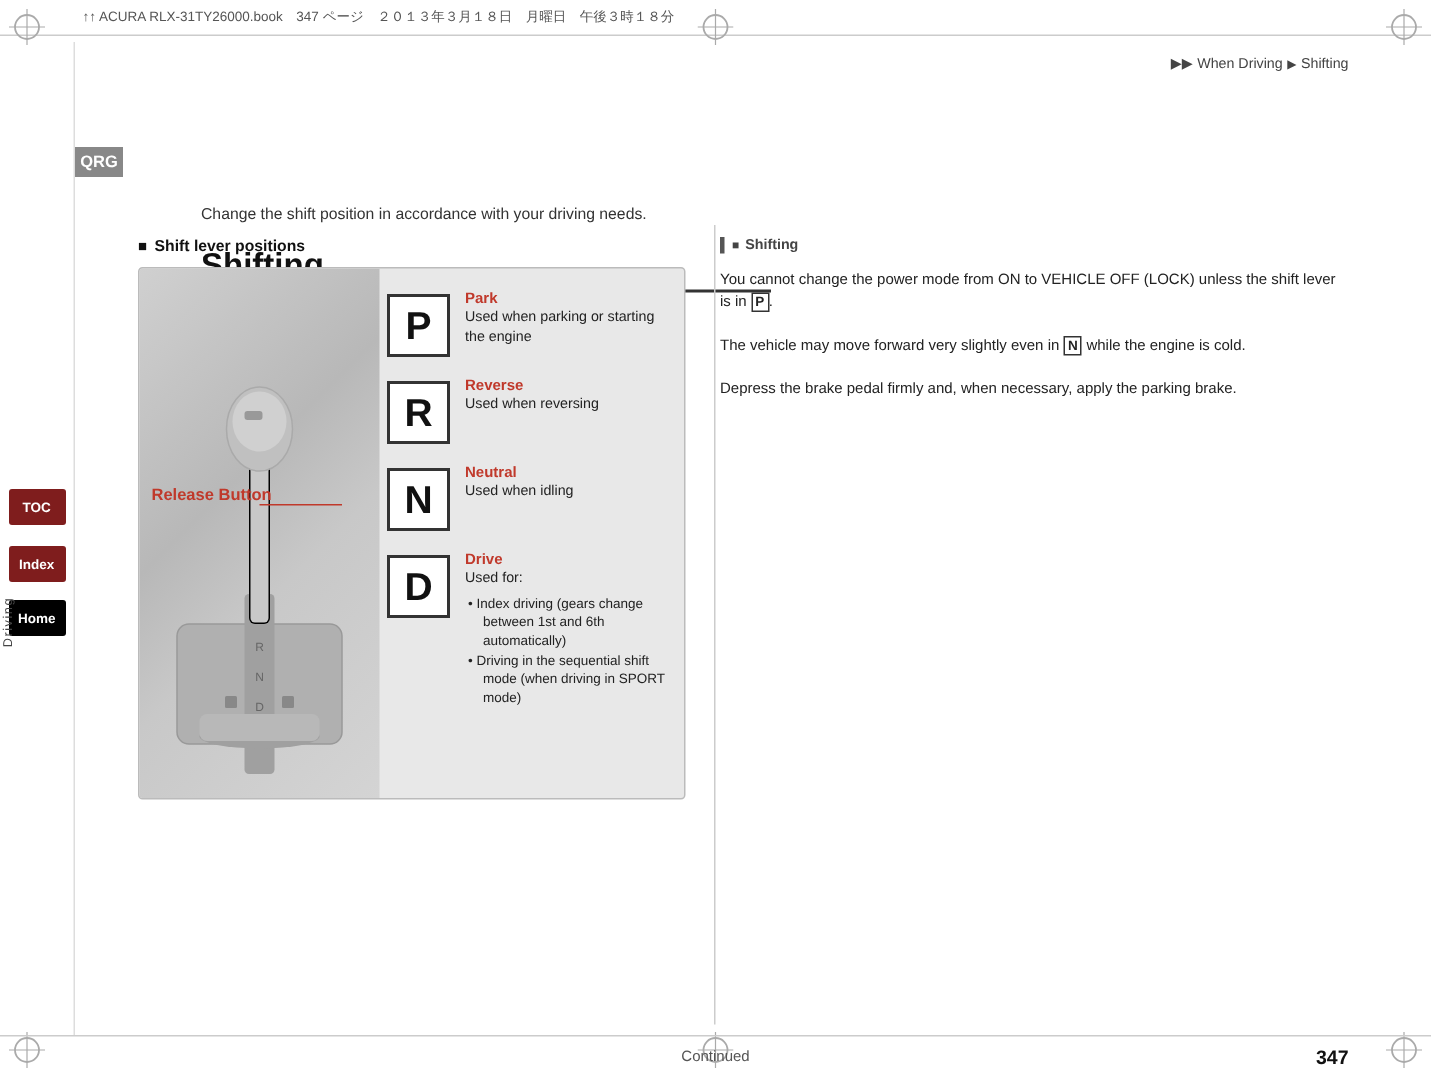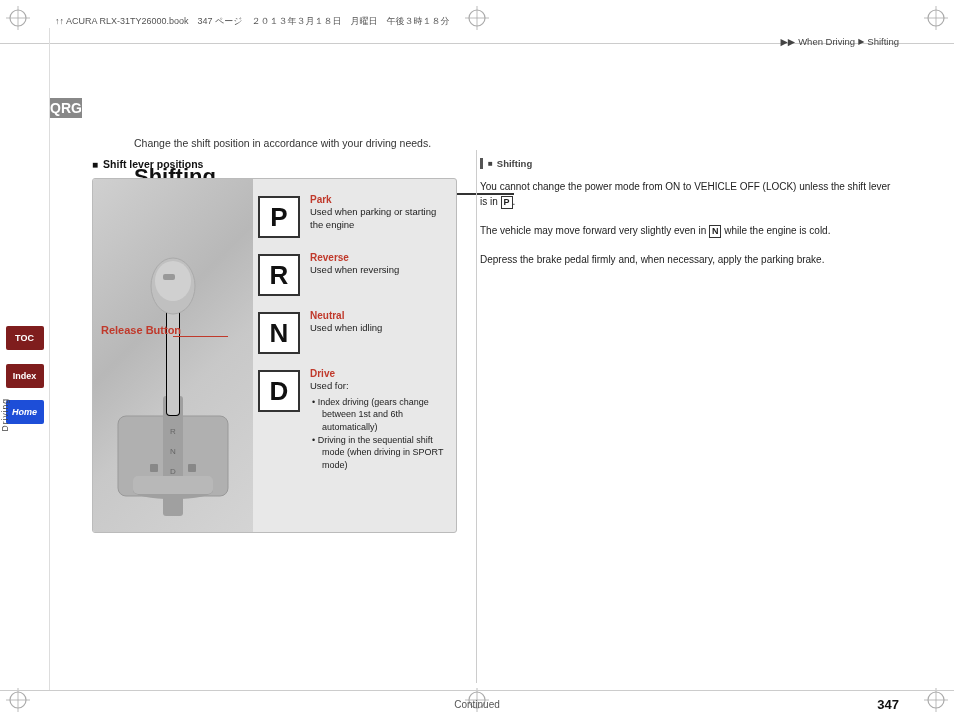--- a/index.html
+++ b/index.html
@@ -13,21 +13,21 @@
       overflow: hidden;
       position: relative;
     }
 
     
     .top-bar {
       position: absolute;
       top: 0;
       left: 0;
       right: 0;
-      height: 44px;
+      height: 24px;
       border-bottom: 1px solid #ccc;
       display: flex;
       align-items: center;
       padding: 0 55px;
       font-size: 9px;
       color: #555;
     }
 
     
     .breadcrumb {
@@ -69,22 +69,21 @@
       display: flex;
       align-items: center;
       justify-content: center;
       border-radius: 2px;
       cursor: pointer;
     }
     .sidebar-btn.toc { margin-top: 290px; }
     .sidebar-btn.index { margin-top: 8px; }
     .sidebar-btn.home {
       margin-top: 6px;
-      background: #1d4ed8;
-      font-style: italic;
+      background: #000000;
     }
     .sidebar-driving-label {
       position: absolute;
       top: 370px;
       left: 0;
       width: 50px;
       text-align: center;
       font-size: 8.5px;
       color: #444;
       writing-mode: vertical-rl;
@@ -94,21 +93,21 @@
 
     
     .qrg-tag {
       position: absolute;
       top: 98px;
       left: 50px;
       width: 32px;
       height: 20px;
       background: #888;
       color: #fff;
-      font-size: 14px;
+      font-size: 11px;
       font-weight: bold;
       display: flex;
       align-items: center;
       justify-content: center;
     }
 
     
     .page-title {
       font-size: 22px;
       font-weight: bold;

